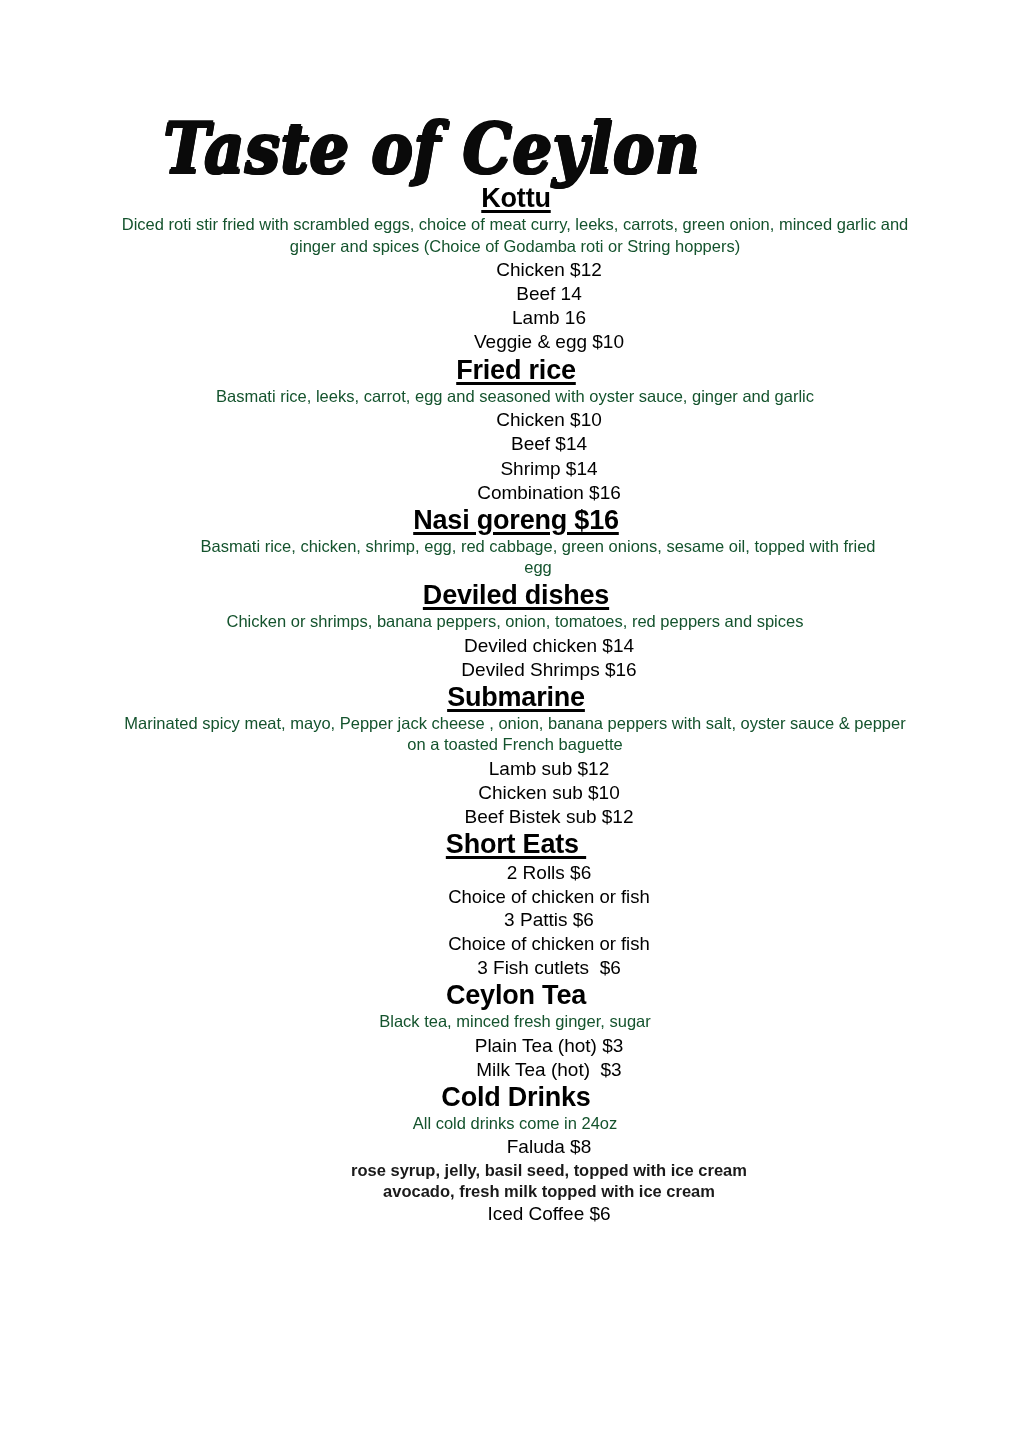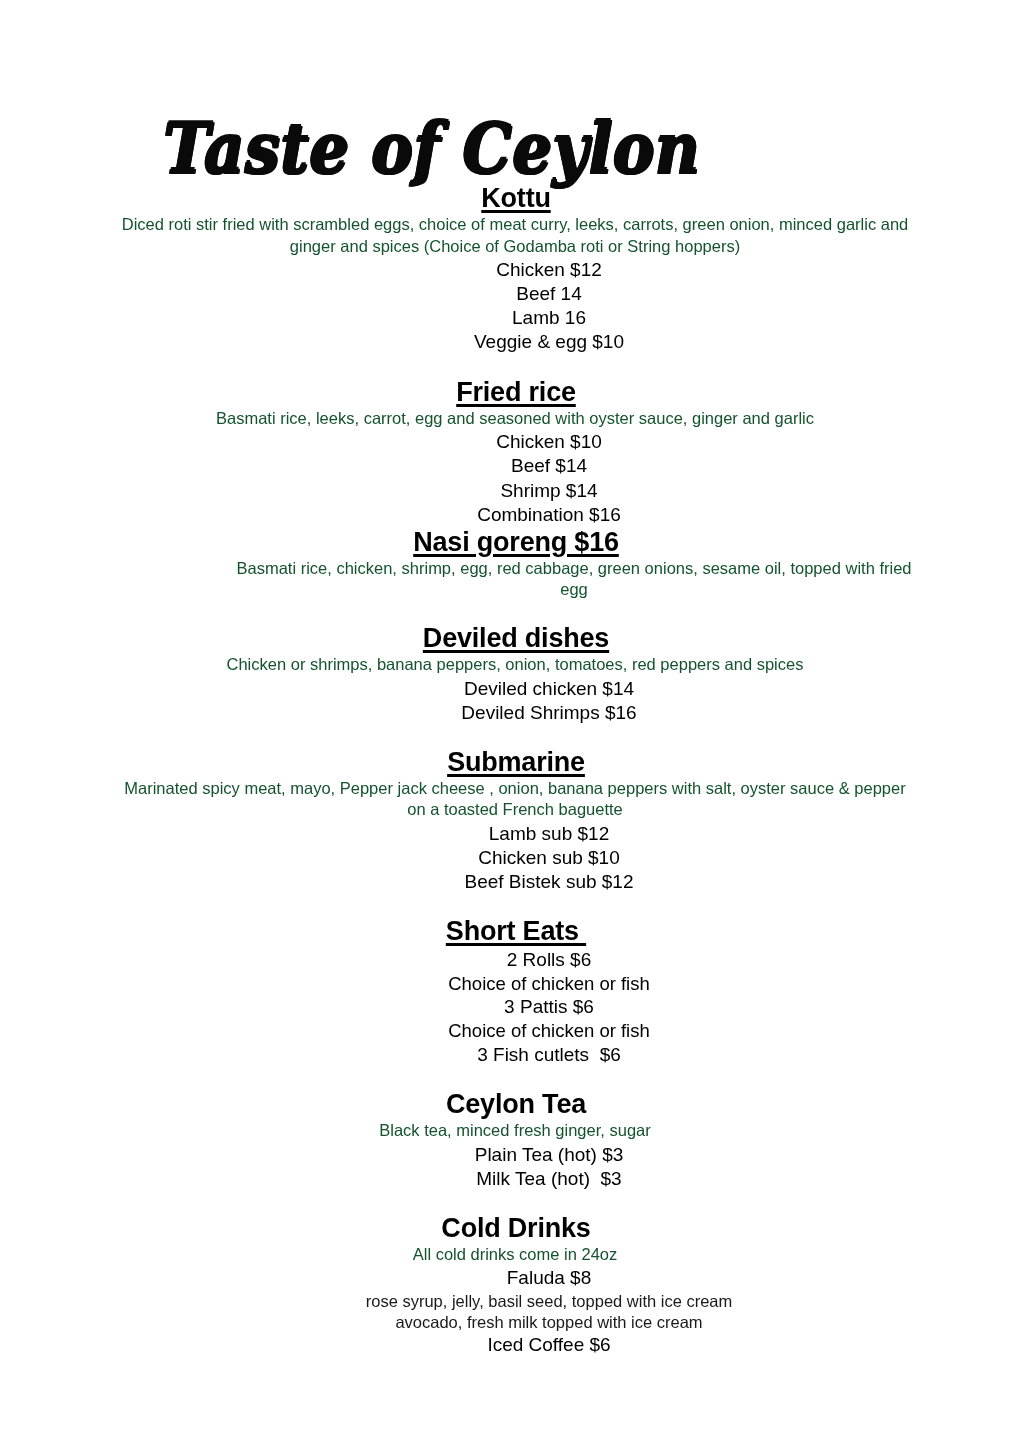--- a/index.html
+++ b/index.html
@@ -50,21 +50,21 @@
   }
   
   .menu {
     position: absolute;
     left: 120px;
     top: 183px;
     width: 790px;
     text-align: center;
   }
   .section { margin: 0; }
-  .section.gap     { margin-top: 22px; }
+  .section.gap     { }
   .section.gap-sm  { margin-top: 0px; }
 
   .sec-head {
     font-size: 27px;
     font-weight: 700;
     line-height: 1.12;
     letter-spacing: -0.2px;
     margin: 0 0 1px 2px;
     white-space: pre;
     display: inline-block;
@@ -75,42 +75,42 @@
     text-decoration-thickness: 2.5px;
   }
   .sec-desc {
     font-size: 16.5px;
     font-weight: 400;
     line-height: 1.30;
     margin: 0 0 1px 0;
     color: #14532d;
   }
   .sec-desc.indented {
-    margin-left: 104px;
+    margin-left: 68px;
     width: 700px;
   }
   .items {
     list-style: none;
     margin: 0;
     padding: 0 0 0 68px;
   }
   .item {
     font-size: 19px;
     font-weight: 400;
     line-height: 1.27;
     white-space: pre;
     color: #000000;
   }
   .item.plain {
     font-weight: 400;
     font-size: 18.5px;
   }
   .item-note {
     font-size: 16.5px;
-    font-weight: 400;
+    font-weight: 700;
     line-height: 1.30;
     color: #1a1a1a;
     white-space: pre;
   }
 </style>
 </head>
 <body>
 
 <div id="page">
 

